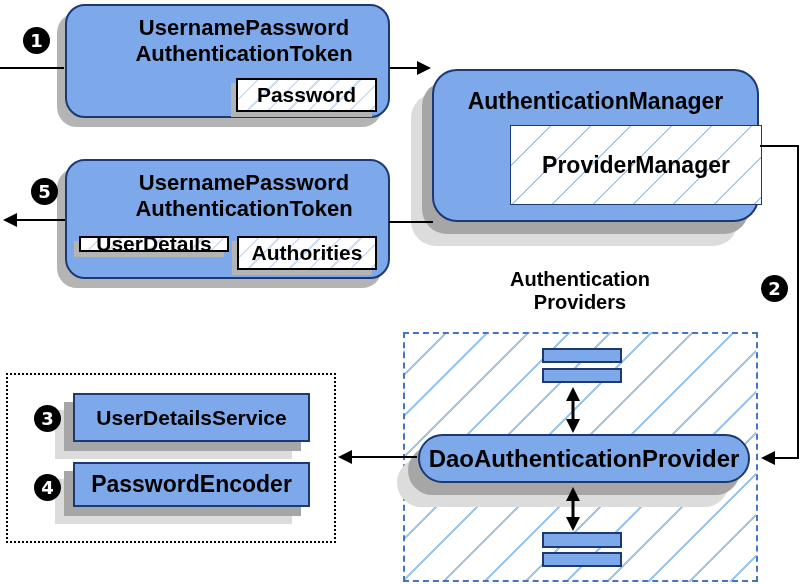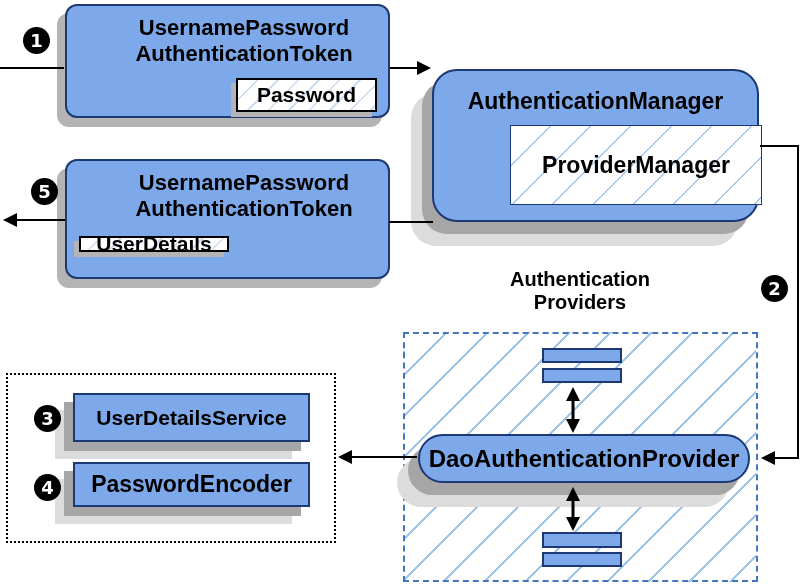--- a/index.html
+++ b/index.html
@@ -5,21 +5,21 @@
   html,body{margin:0;padding:0;background:#fff;}
   .canvas{
     position:relative;width:803px;height:584px;background:#ffffff;
     font-family:"Liberation Sans",sans-serif;color:#000;overflow:hidden;
   }
   .abs{position:absolute;box-sizing:border-box;}
   
   .blue-node{
     background:#7da9eb;border:2px solid #1c3973;
   }
-  .rounded{border-radius:12px;box-shadow:-8px 9px 0 #b4b4b4;padding-left:33px;}
+  .rounded{border-radius:20px;box-shadow:-8px 9px 0 #b4b4b4;padding-left:33px;}
   .dbl-shadow{box-shadow:-10px 12px 0 #a6a6a6,-21px 24px 0 #dcdcdc;border-radius:25px;}
   .token-title{
     text-align:center;font-weight:bold;font-size:22px;line-height:26px;padding-top:9px;
   }
   .mgr-title{text-align:center;font-weight:bold;font-size:23px;padding-top:17px;}
   
   .hatch-sm{
     background-color:#fff;
     background-image:repeating-linear-gradient(135deg,rgba(0,0,0,0) 0 13px,#cdddf4 13px 14.5px);
   }
@@ -84,20 +84,21 @@
     <div class="mgr-title">AuthenticationManager</div>
     <div class="abs inner-box hatch-md" style="left:36px;top:54px;width:252px;height:80px;margin-left:40px;">ProviderManager</div>
   </div>
 
   <div class="abs blue-node rounded z2" style="left:65px;top:159px;width:325px;height:120px;">
     <div class="token-title">
       <div>UsernamePassword</div>
       <div>AuthenticationToken</div>
     </div>
     <div class="abs field hatch-sm" style="left:12px;top:75px;width:150px;height:16px;">UserDetails</div>
+    <div class="abs field hatch-sm" style="left:170px;top:75px;width:140px;height:34px;">Authorities</div>
   </div>
 
   <div class="abs group-label" style="left:455px;top:268px;width:250px;">
     <div>Authentication</div>
     <div>Providers</div>
   </div>
 
   <div class="abs providers-box hatch-lg z1" style="left:403px;top:332px;width:355px;height:250px;"></div>
 
   <div class="abs bar z2" style="left:542px;top:348px;width:80px;height:15px;"></div>

